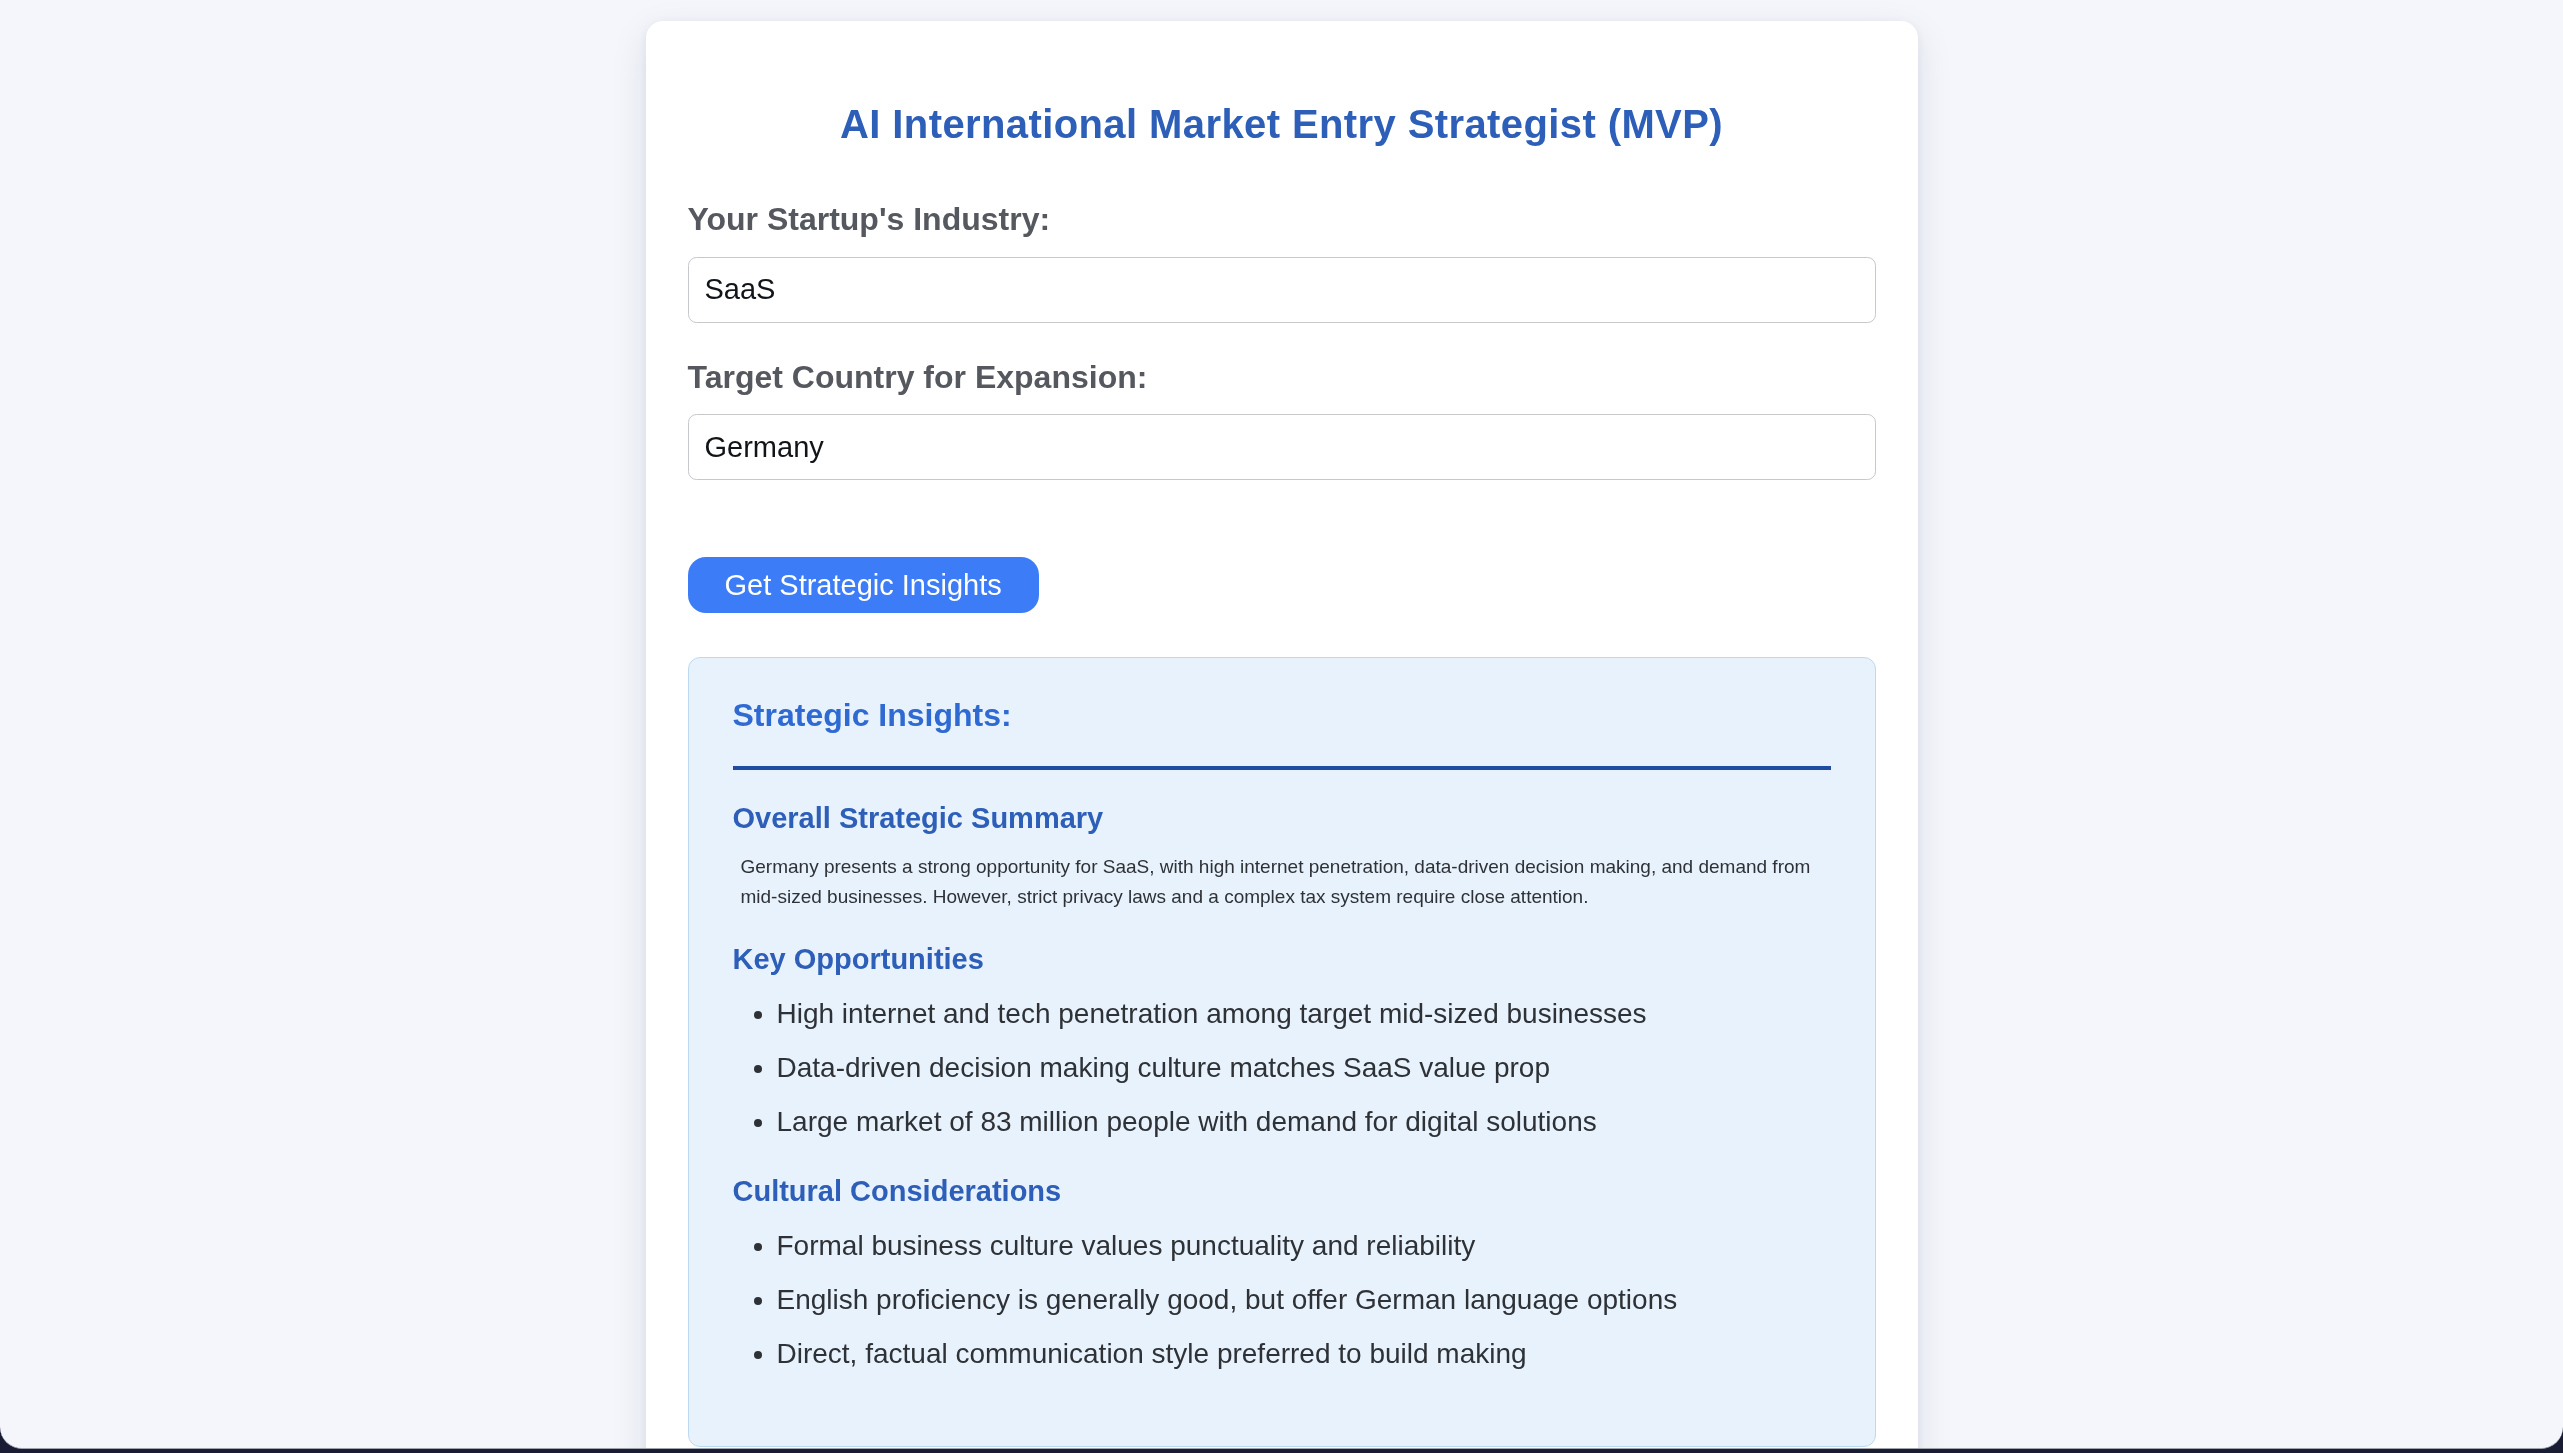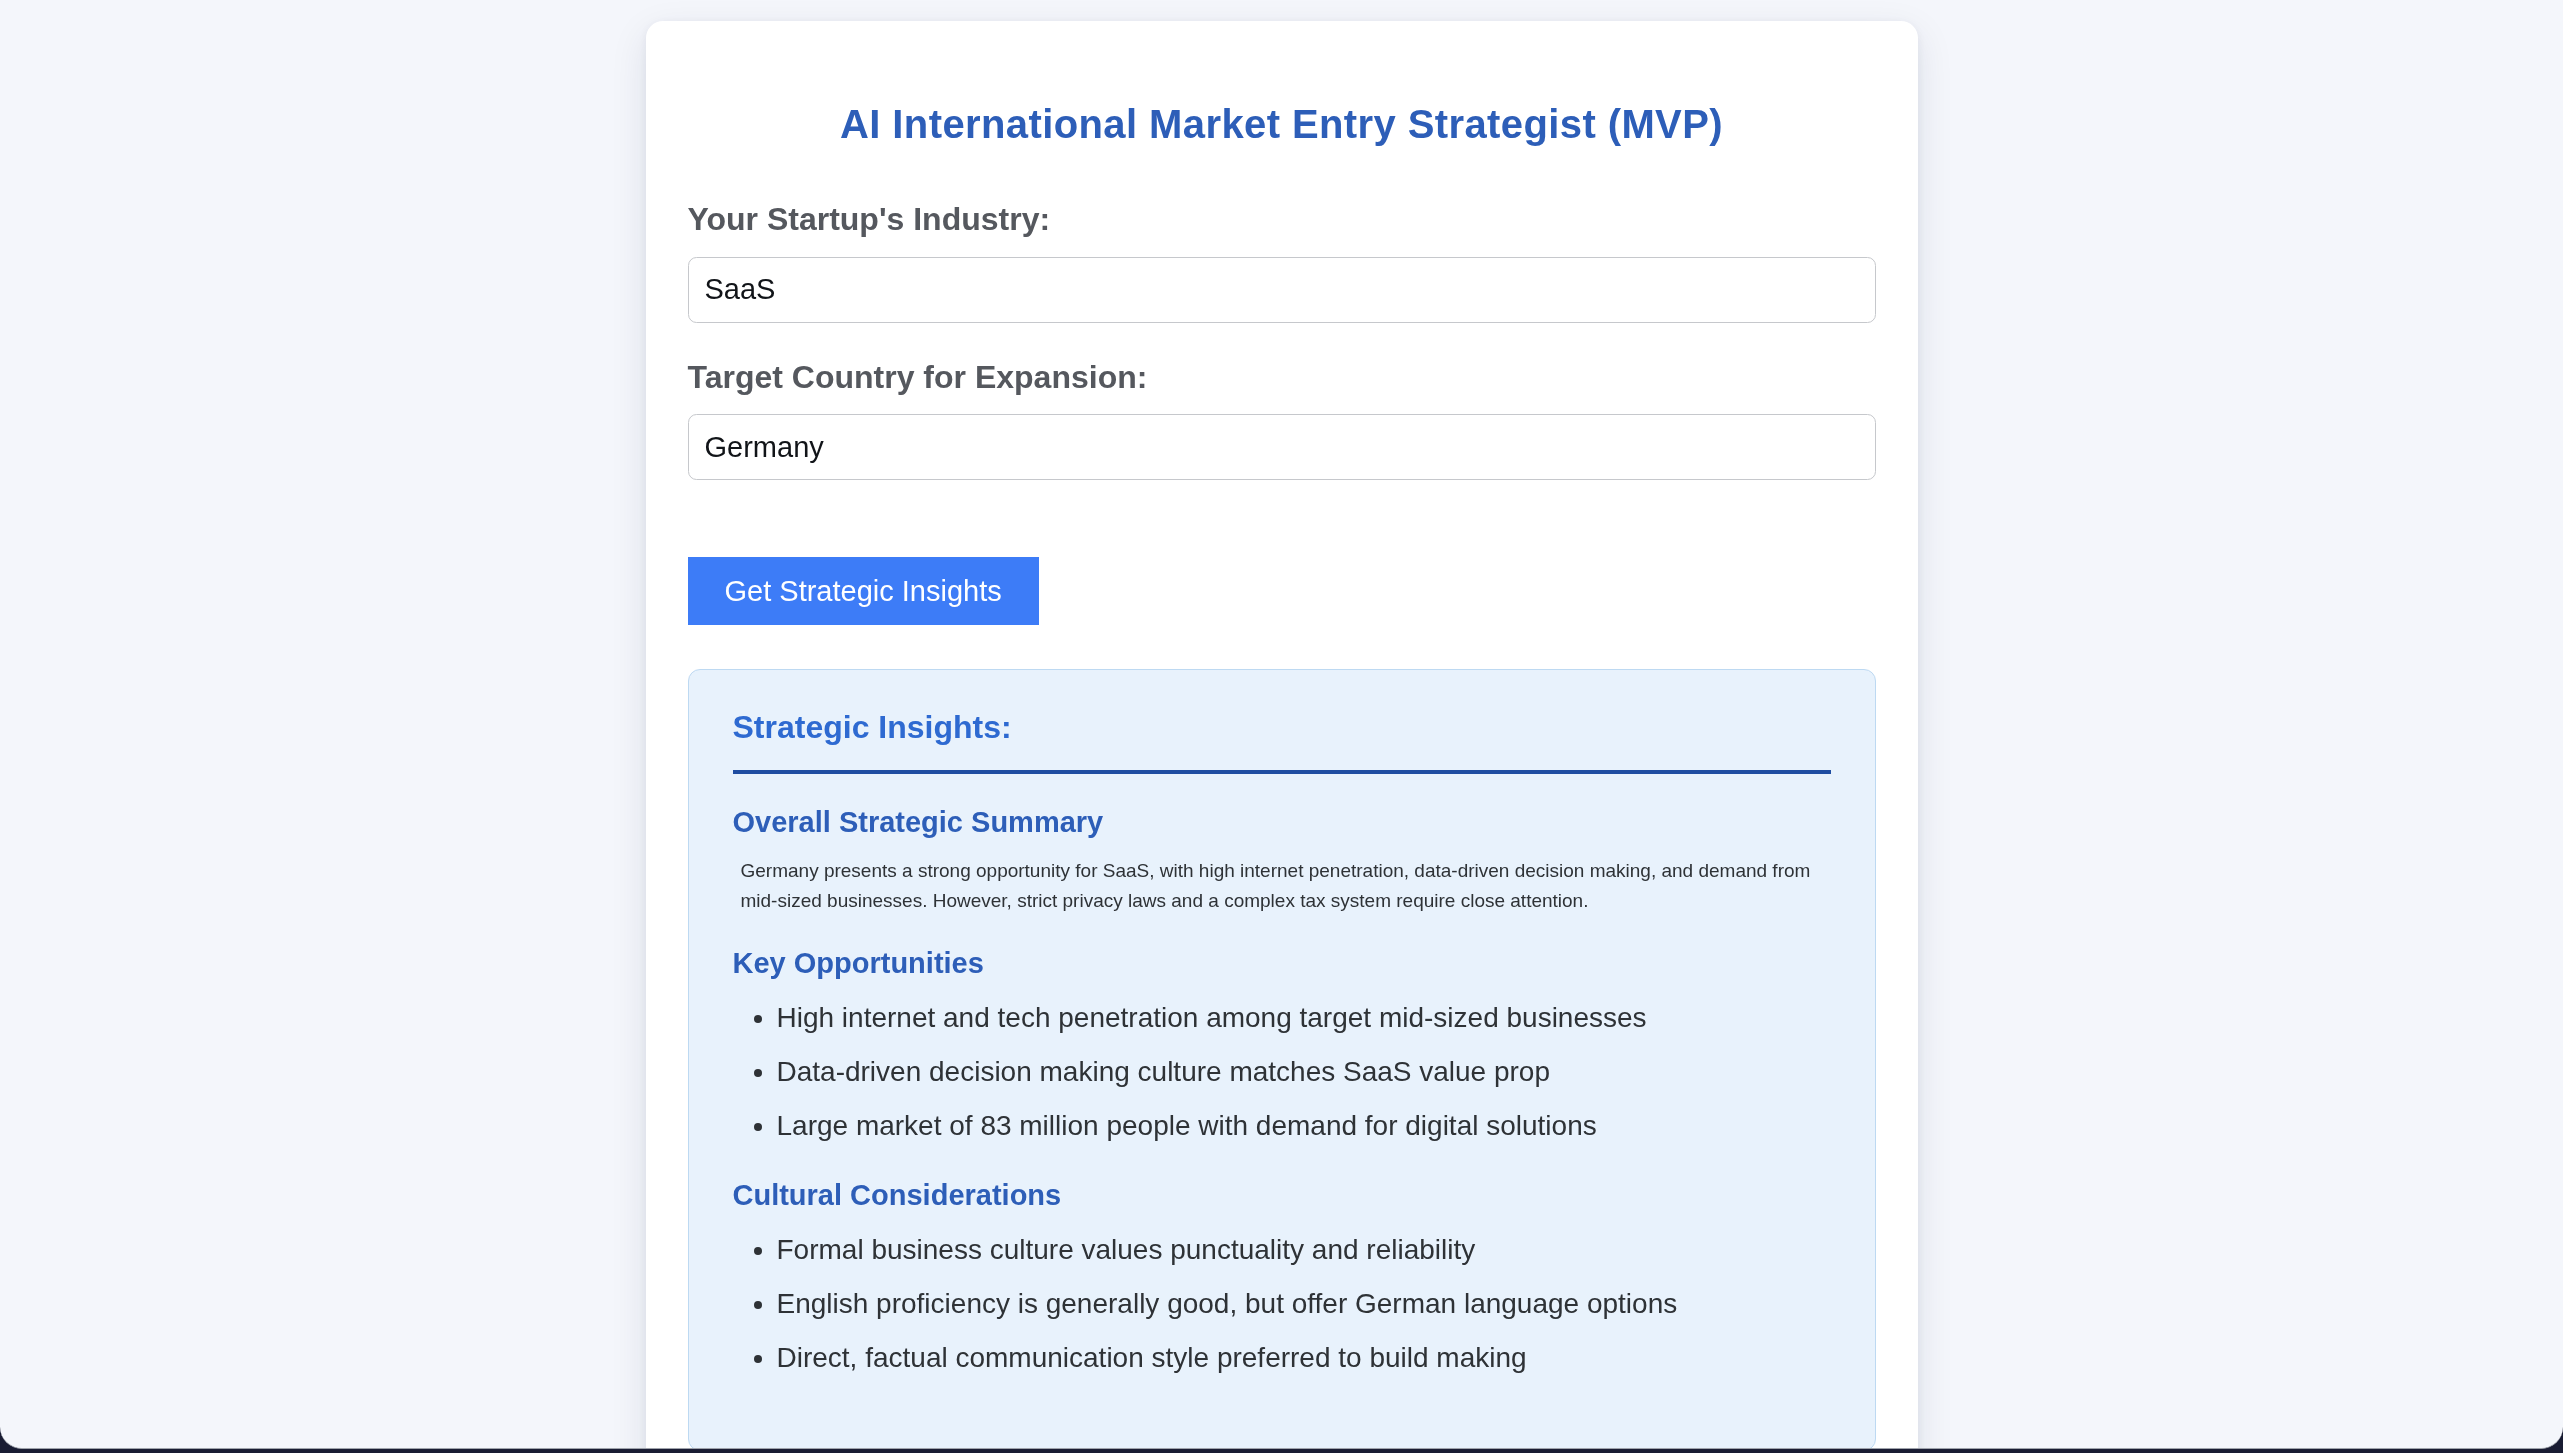--- a/index.html
+++ b/index.html
@@ -64,39 +64,39 @@
     border-radius: 8.5px;
     background: #ffffff;
     font-family: "Liberation Sans", sans-serif;
     font-size: 29px;
     color: #111418;
     padding: 0 16px;
     outline: none;
   }
   .submit-btn {
     margin-top: 41px;
-    height: 68px;
+    height: 56px;
     padding: 0 37px;
     background: var(--button-blue);
     color: #ffffff;
     font-family: "Liberation Sans", sans-serif;
     font-size: 29px;
     border: none;
-    border-radius: 0;
+    border-radius: 18px;
     cursor: pointer;
   }
   .insights-panel {
     margin-top: 44px;
     background: var(--panel-bg);
     border: 1.7px solid var(--panel-border);
     border-radius: 12px;
     padding: 39px 44px 59px;
   }
   .insights-title {
-    margin: 0 0 24px;
+    margin: 0 0 32px;
     color: var(--insights-heading-blue);
     font-size: 32px;
     font-weight: bold;
   }
   .insights-divider {
     border: none;
     border-top: 4.2px solid var(--divider-blue);
     margin: 0 0 29px;
   }
   .section-heading {

